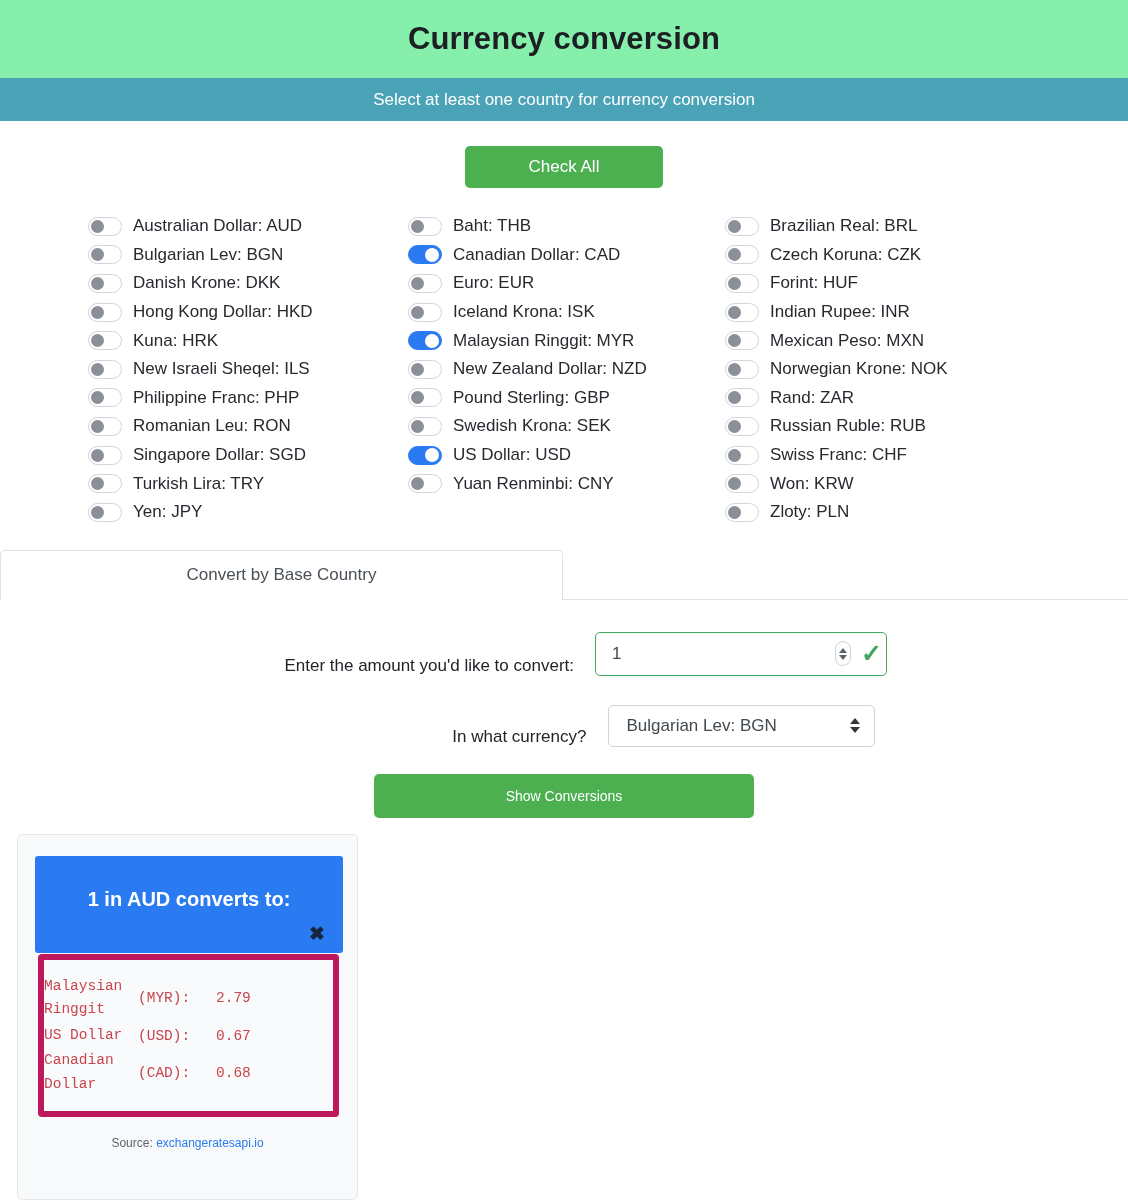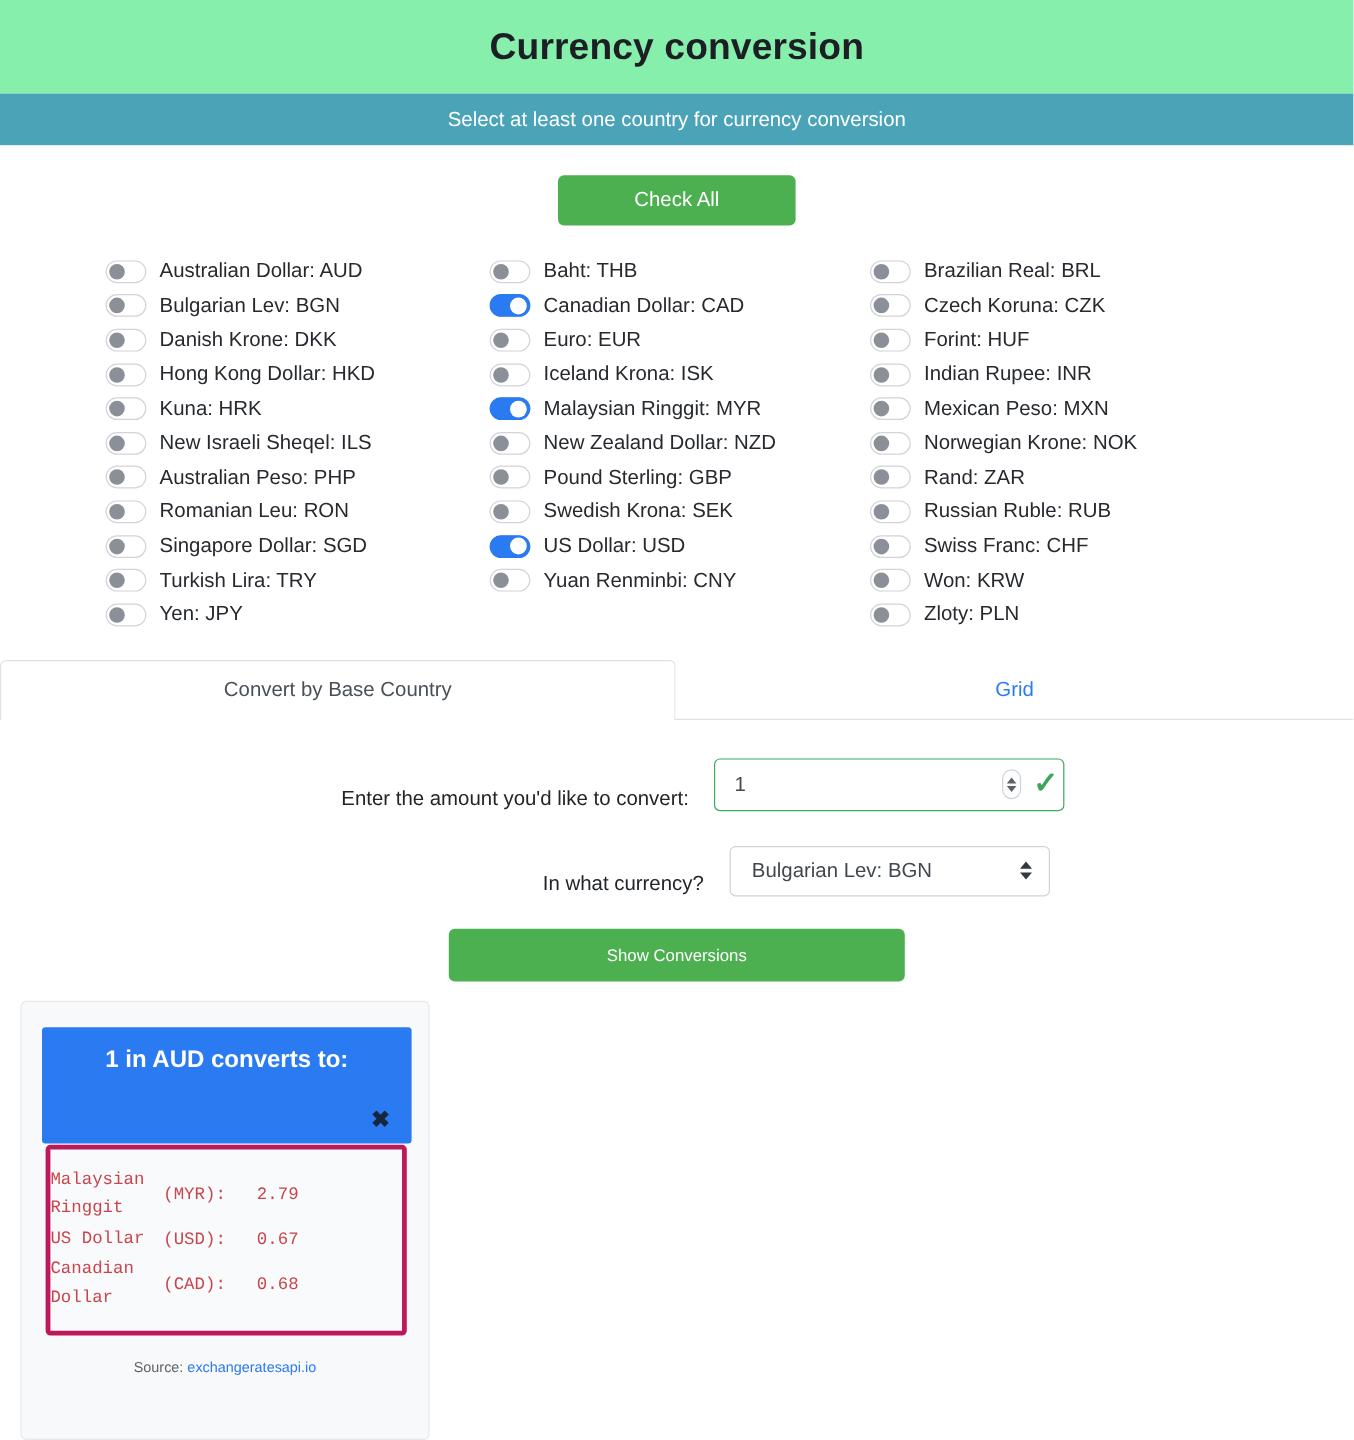--- a/index.html
+++ b/index.html
@@ -272,35 +272,35 @@
     height: 97px;
     background: #2a7af1;
     border-radius: 3px;
     position: relative;
   }
   .card-head-title {
     color: #fff;
     font-size: 20px;
     font-weight: bold;
     text-align: center;
-    padding-top: 16px;
+    padding-top: 32px;
   }
   .card-close {
     position: absolute;
     right: 18px;
     bottom: 10px;
     color: #16263d;
     font-size: 19px;
     font-weight: bold;
     cursor: pointer;
     line-height: 1;
   }
   .rates-box {
     margin: 1px 18px 0 20px;
-    border: 4px solid #be185d;
+    border: 6px solid #be185d;
     border-radius: 4px;
     background: #f9fafb;
     padding: 14px 0 14px 0;
   }
   .rates-table {
     width: 100%;
     border-collapse: collapse;
     font-family: "Liberation Mono", monospace;
     font-size: 14.5px;
     color: #c9454d;
@@ -374,21 +374,21 @@
       <div class="currency-item">
         <span class="switch">
           <span class="knob"></span>
         </span>
         <span class="currency-label">New Israeli Sheqel: ILS</span>
       </div>
       <div class="currency-item">
         <span class="switch">
           <span class="knob"></span>
         </span>
-        <span class="currency-label">Australian Peso: PHP</span>
+        <span class="currency-label">Philippine Franc: PHP</span>
       </div>
       <div class="currency-item">
         <span class="switch">
           <span class="knob"></span>
         </span>
         <span class="currency-label">Romanian Leu: RON</span>
       </div>
       <div class="currency-item">
         <span class="switch">
           <span class="knob"></span>
@@ -536,23 +536,20 @@
           <span class="knob"></span>
         </span>
         <span class="currency-label">Zloty: PLN</span>
       </div>
     </div>
 </div>
 
 <div class="tabs-wrap">
   <div class="tab tab-active">
     <span>Convert by Base Country</span>
-  </div>
-  <div class="tab tab-inactive">
-    <span>Grid</span>
   </div>
 </div>
 
 <div class="form-area">
 
   <div class="form-row">
     <div class="form-label amount-label">Enter the amount you'd like to convert:</div>
     <div class="amount-field-wrap">
       <input class="amount-input" type="text" value="1" style="">
       <div class="spinner">

